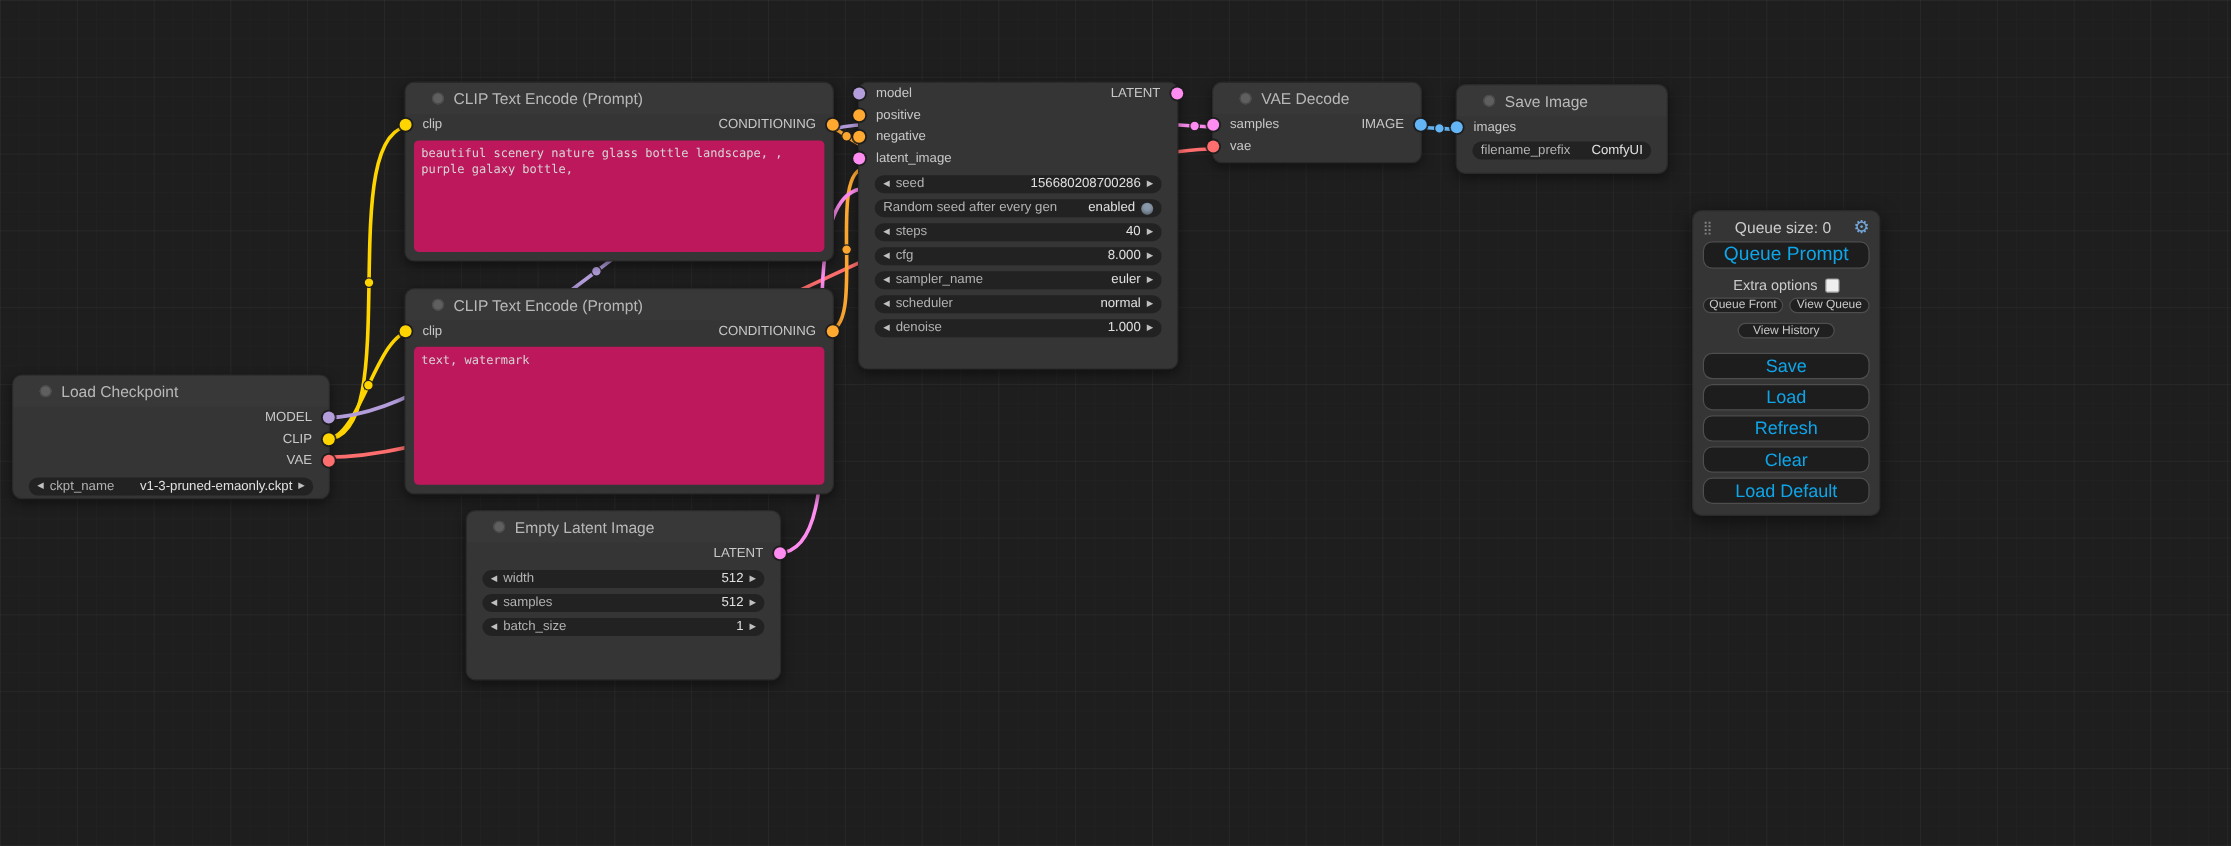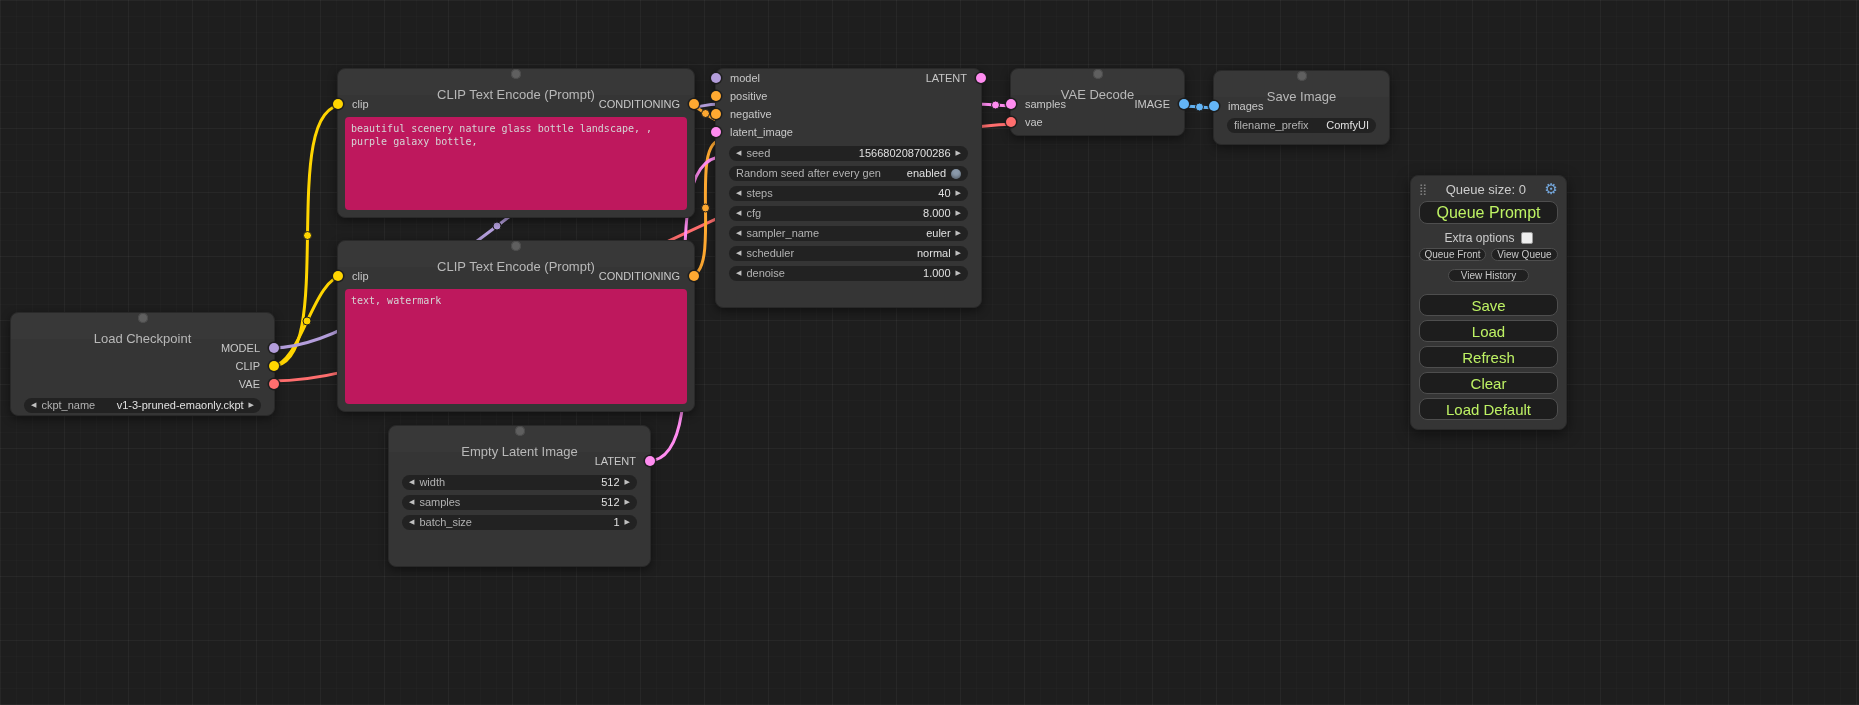--- a/index.html
+++ b/index.html
@@ -23,22 +23,22 @@
   svg.wires path { fill:none; stroke-width:3; stroke-linecap:round; }
   svg.wires circle { stroke:#1e1e1e; stroke-width:1; }
 
   .node {
     position:absolute; z-index:2;
     background:#353535;
     border:1px solid #292929;
     border-radius:8px;
     box-shadow:0 3px 10px rgba(0,0,0,.45);
   }
-  .node-header { height:26px; display:flex; align-items:center; padding:0 10px; gap:8px;
-    background:rgba(255,255,255,0.02); border-radius:8px 8px 0 0;flex-direction:column; }
+  .node-header { height:26px; display:flex; align-items:center; padding:0 22px; gap:8px;
+    background:rgba(255,255,255,0.02); border-radius:8px 8px 0 0; }
   .collapse-dot { width:10px; height:10px; border-radius:50%; background:#5f5f5f;
     box-shadow:inset 0 0 0 1px #4a4a4a; flex:none; }
   .node-title { font-size:13px; color:#b8b8b8; white-space:nowrap; }
 
   .port-row { position:relative; height:18px; display:flex; align-items:center; padding:0 14px; }
   .port-label { font-size:11px; color:#c8c8c8; white-space:nowrap; }
   .port-label.out { margin-left:auto; }
   .port-dot { position:absolute; top:50%; width:10px; height:10px; border-radius:50%;
     transform:translateY(-50%); box-shadow:0 0 0 1.5px rgba(26,26,26,.85); }
   .port-dot.in  { left:-5px; }
@@ -71,21 +71,21 @@
   }
   .qp-topbar { display:flex; align-items:center; height:15px; }
   .drag-handle { font-family:"DejaVu Sans",sans-serif; color:#808080; font-size:11px; cursor:move; }
   .queue-size { flex:1; text-align:center; font-size:13px; color:#cccccc; }
   .gear { font-family:"DejaVu Sans",sans-serif; color:#74a7dc; font-size:15px; line-height:1; cursor:pointer; }
 
   button { font-family:inherit; cursor:pointer; }
   .btn {
     display:block; width:100%;
     background:#1d1d1d; border:1px solid #4e4e4e; border-radius:8px;
-    color:#bef264; text-align:center;
+    color:#0ea5e9; text-align:center;
   }
   .btn-queue  { margin-top:4px; height:23px; font-size:16px; }
   .btn-large  { margin-top:4px; height:22px; font-size:15px; }
   .btn-small  { font-size:10px; height:13px; line-height:11px; border-radius:7px; padding:0;
     background:#202020; border:1px solid #4e4e4e; color:#c8c8c8; }
   .extra-options { display:flex; justify-content:center; align-items:center; gap:6px;
     margin-top:7px; font-size:12px; color:#cccccc; height:13px; }
   .checkbox { width:12px; height:12px; background:#efefef; border-radius:2px; border:1px solid #9a9a9a; }
   .btn-row { display:flex; gap:5px; margin-top:4px; }
   .btn-row .btn-small { flex:1; }

